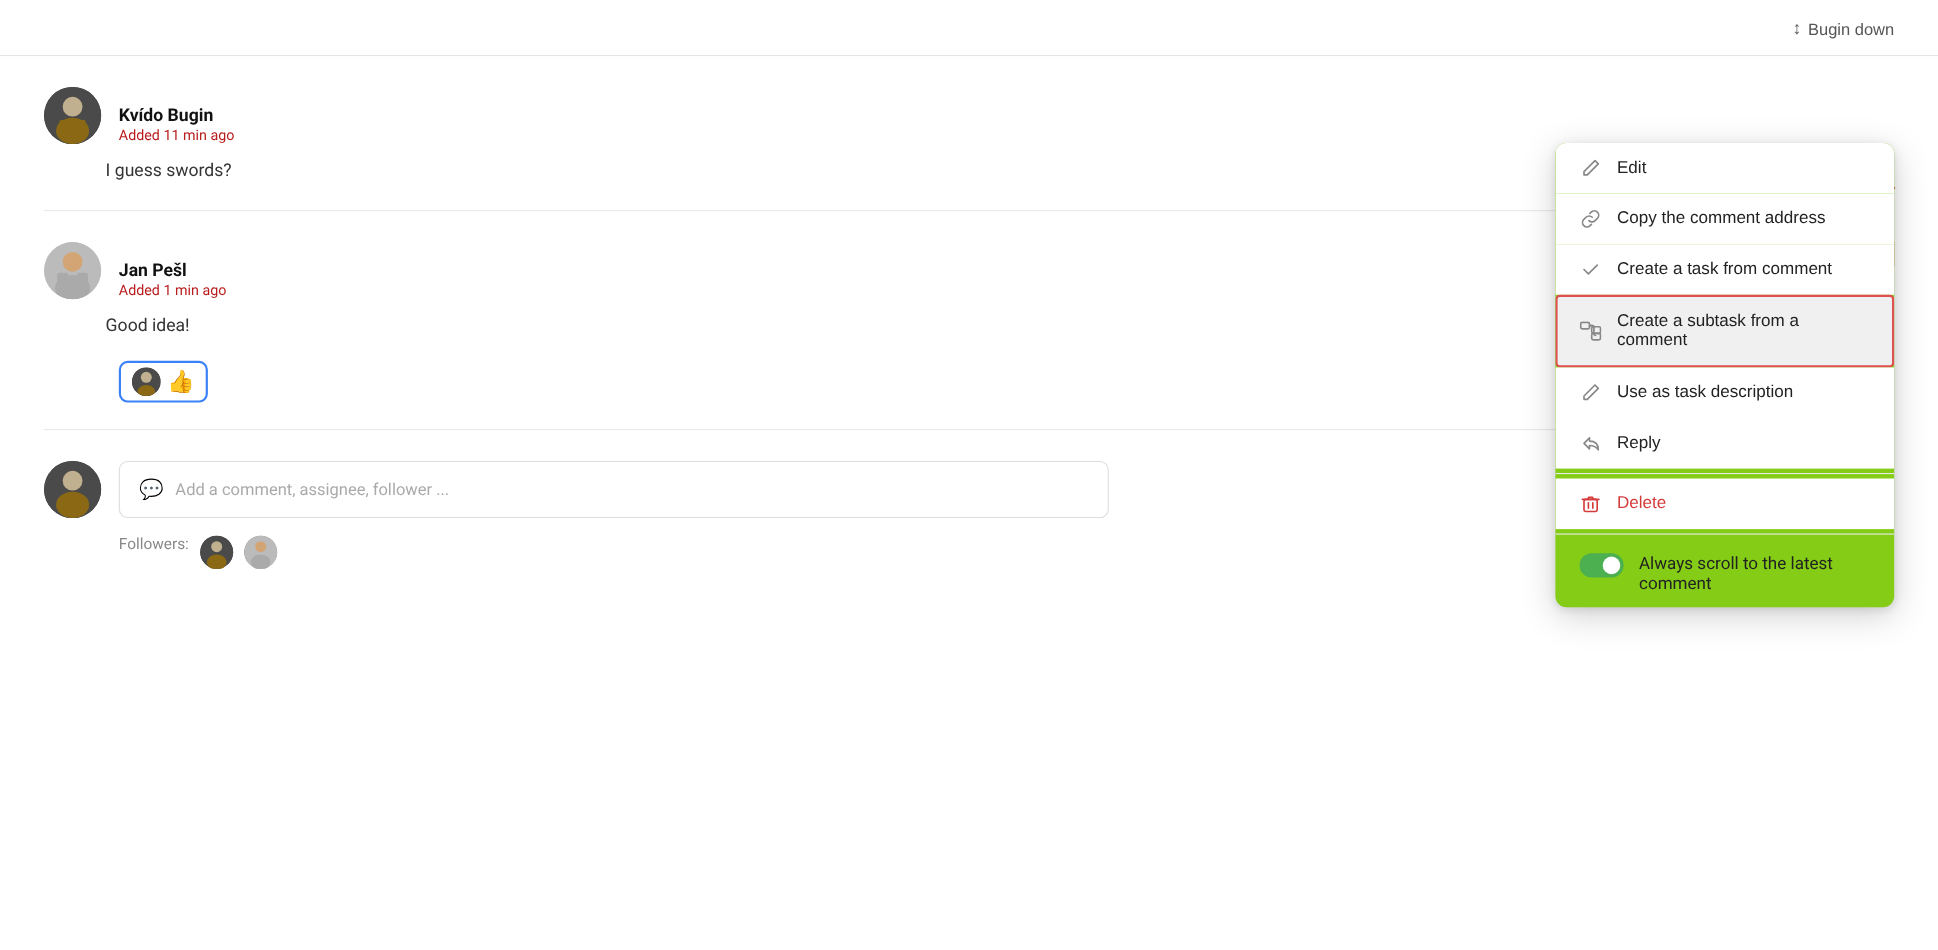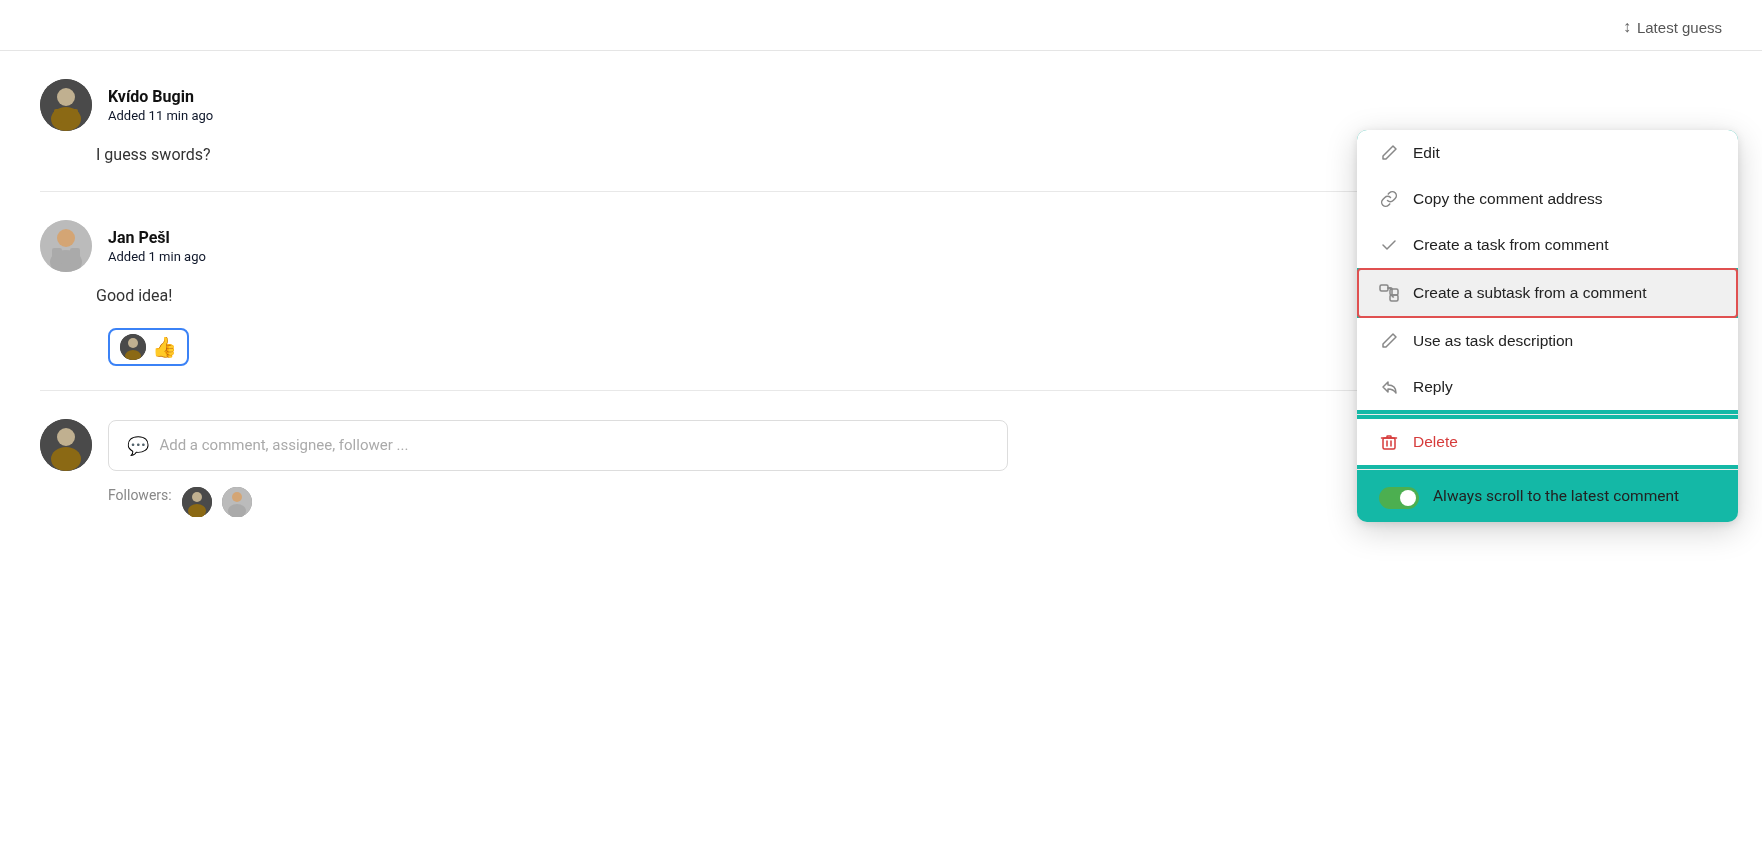--- a/index.html
+++ b/index.html
@@ -42,21 +42,21 @@
     }
 
     .comment-block {
       padding: 28px 0 24px;
       border-bottom: 1px solid #e8e8e8;
       position: relative;
     }
 
     .comment-header {
       display: flex;
-      align-items: center;
+      align-items: flex-end;
       gap: 16px;
       margin-bottom: 12px;
     }
 
     .avatar {
       width: 52px;
       height: 52px;
       border-radius: 50%;
       background: #c0c0c0;
       overflow: hidden;
@@ -77,21 +77,21 @@
 
     .comment-meta {}
     .comment-author {
       font-weight: 700;
       font-size: 16px;
       color: #111;
       margin-bottom: 2px;
     }
     .comment-time {
       font-size: 13px;
-      color: #0f172a;
+      color: #b91c1c;
     }
 
     .comment-text {
       font-size: 16px;
       color: #333;
       margin-left: 56px;
       line-height: 1.5;
     }
 
     .reaction-badge {
@@ -134,23 +134,23 @@
       justify-content: center;
       cursor: pointer;
       font-size: 16px;
       color: #333;
     }
 
     
     .context-menu {
       position: absolute;
       top: 130px;
-      right: 24px;
-      width: 381px;
-      background: #14b8a6;
+      right: 40px;
+      width: 308px;
+      background: #84cc16;
       border-radius: 10px;
       box-shadow: 0 8px 32px rgba(0,0,0,0.18), 0 2px 8px rgba(0,0,0,0.10);
       z-index: 100;
       overflow: hidden;
     }
 
     .menu-item {
       display: flex;
       align-items: center;
       gap: 14px;
@@ -288,21 +288,21 @@
     .follower-avatar-2 {
       background: #888;
     }
   </style>
 </head>
 <body>
 
 <div class="top-bar">
   <button class="sort-button">
     <span class="sort-icon">↕</span>
-    <span>Latest guess</span>
+    <span>Bugin down</span>
   </button>
 </div>
 
 <div class="comments-area">
 
   <div class="comment-block">
     <div class="comment-header">
       <div class="avatar avatar-dark">
         <svg width="52" height="52" viewBox="0 0 52 52" xmlns="http://www.w3.org/2000/svg">
           <rect width="52" height="52" rx="26" fill="#4a4a4a"></rect>

